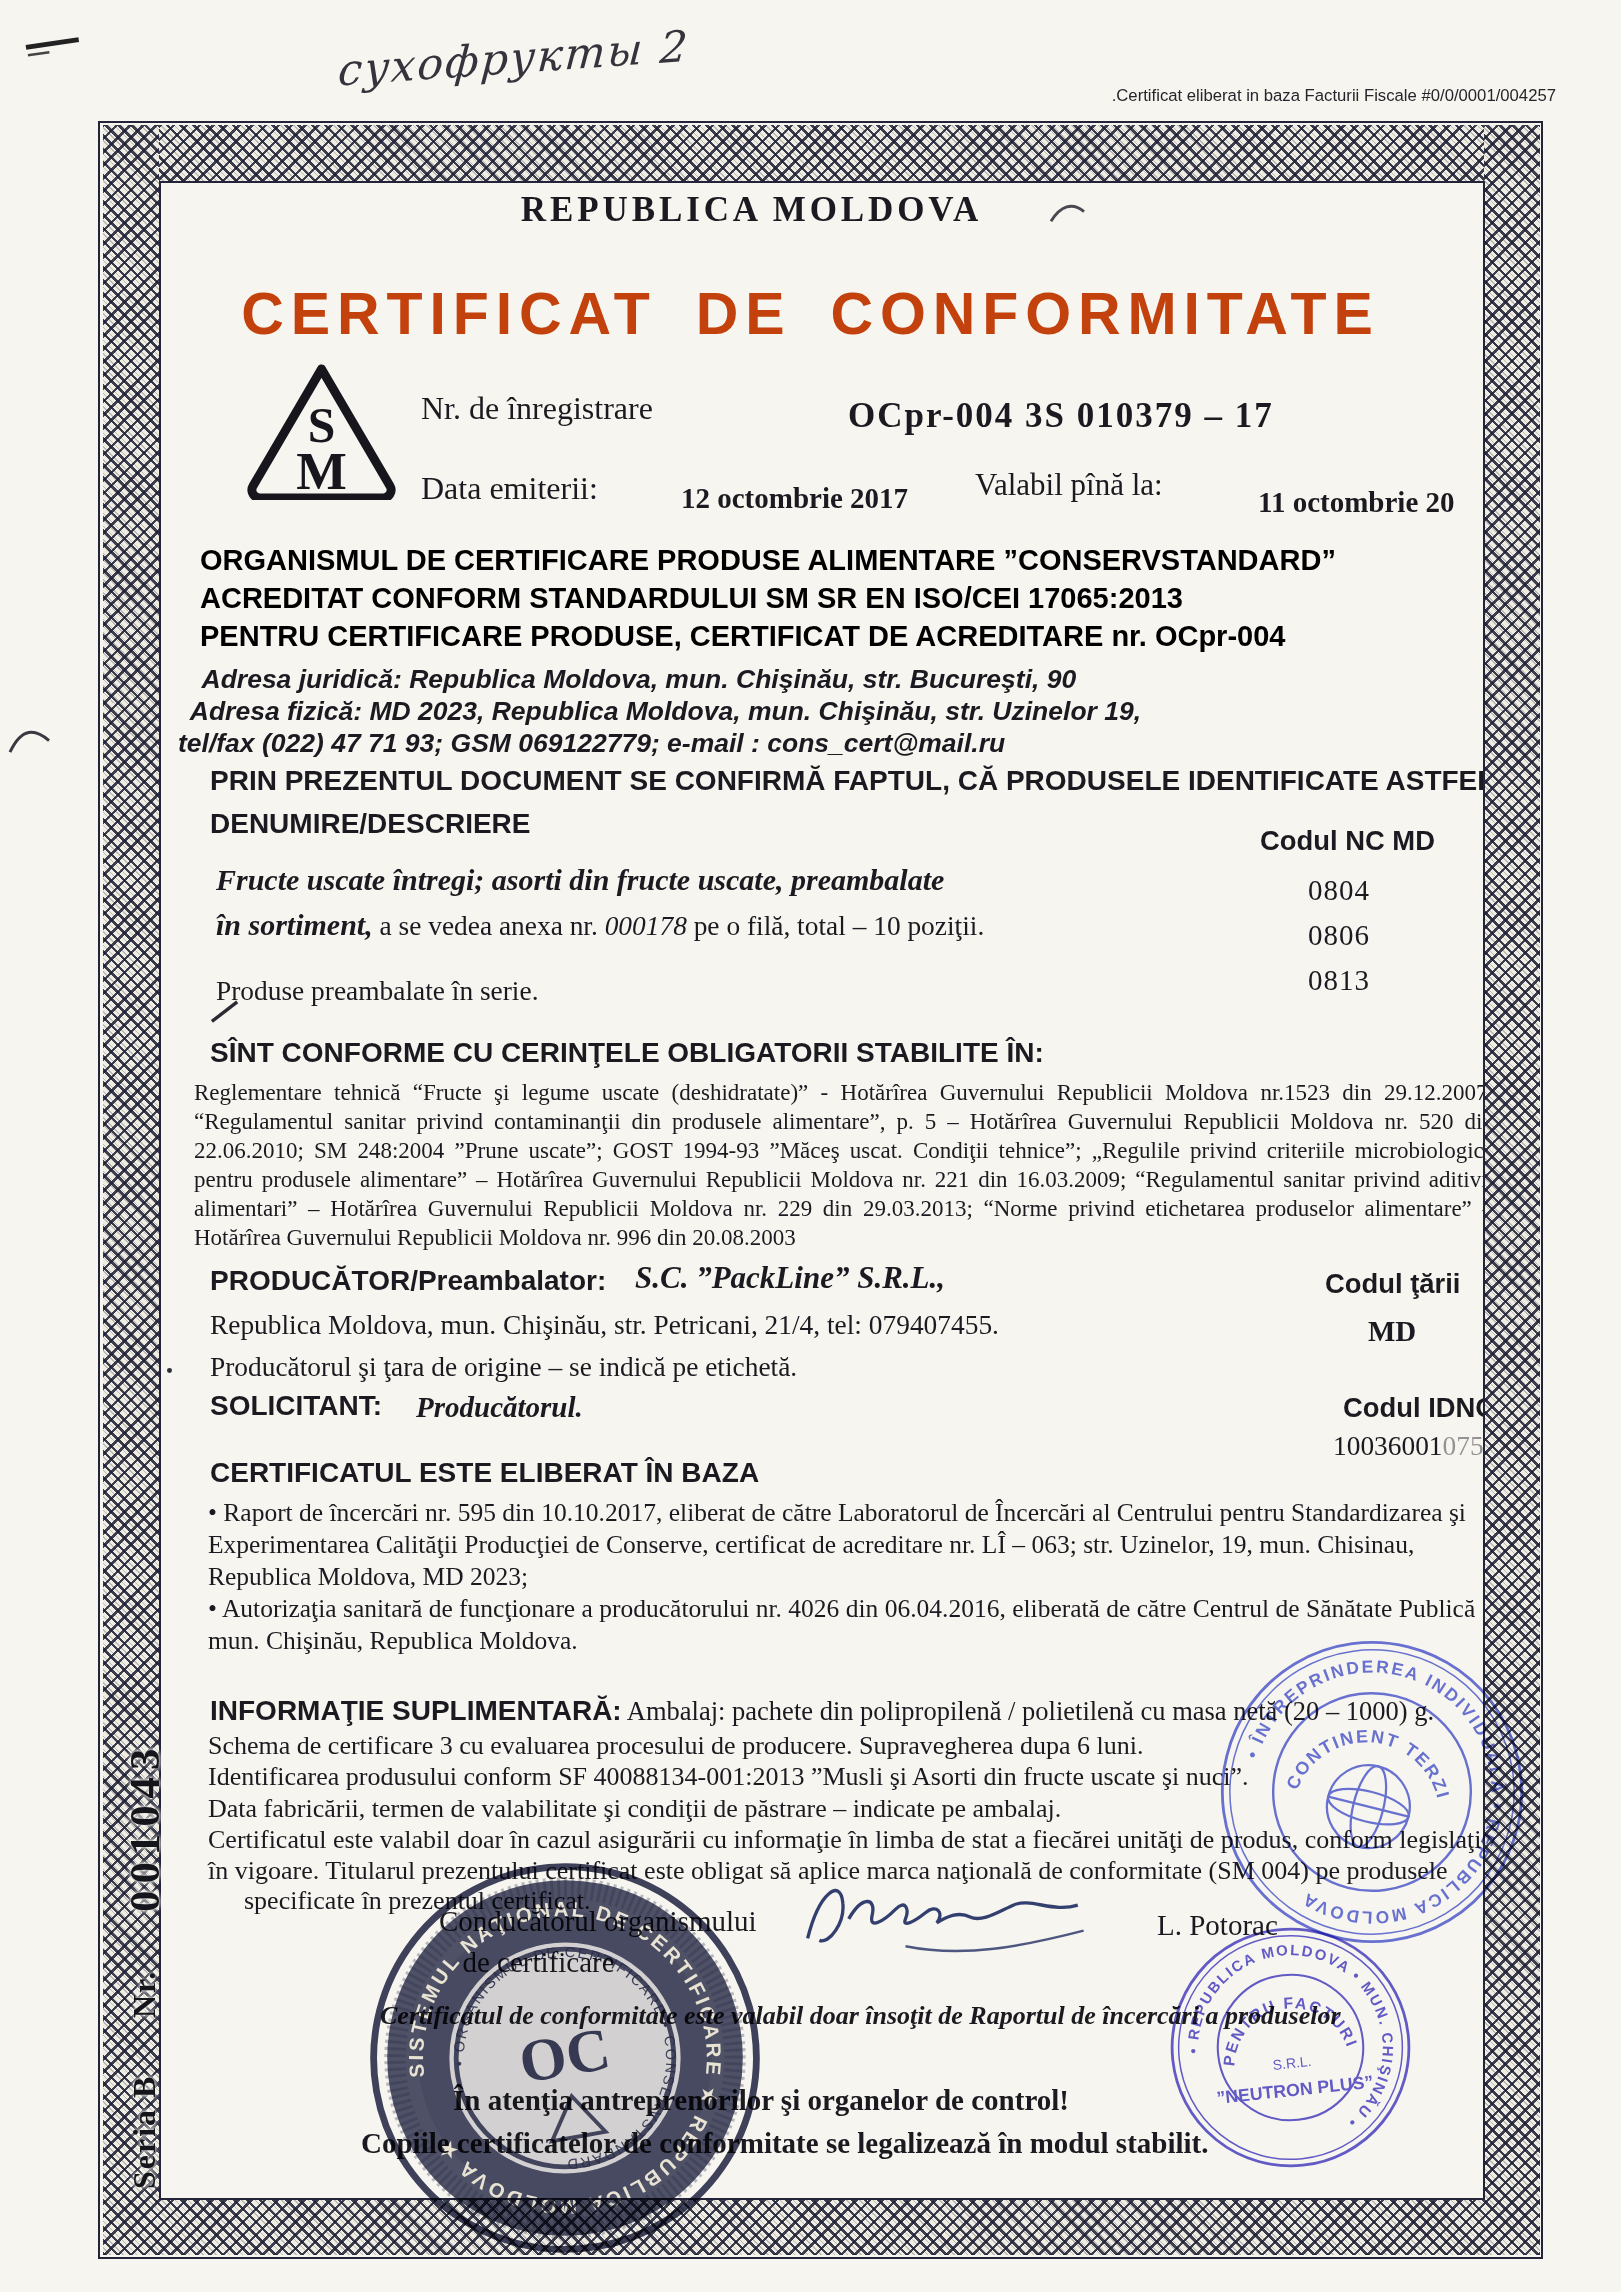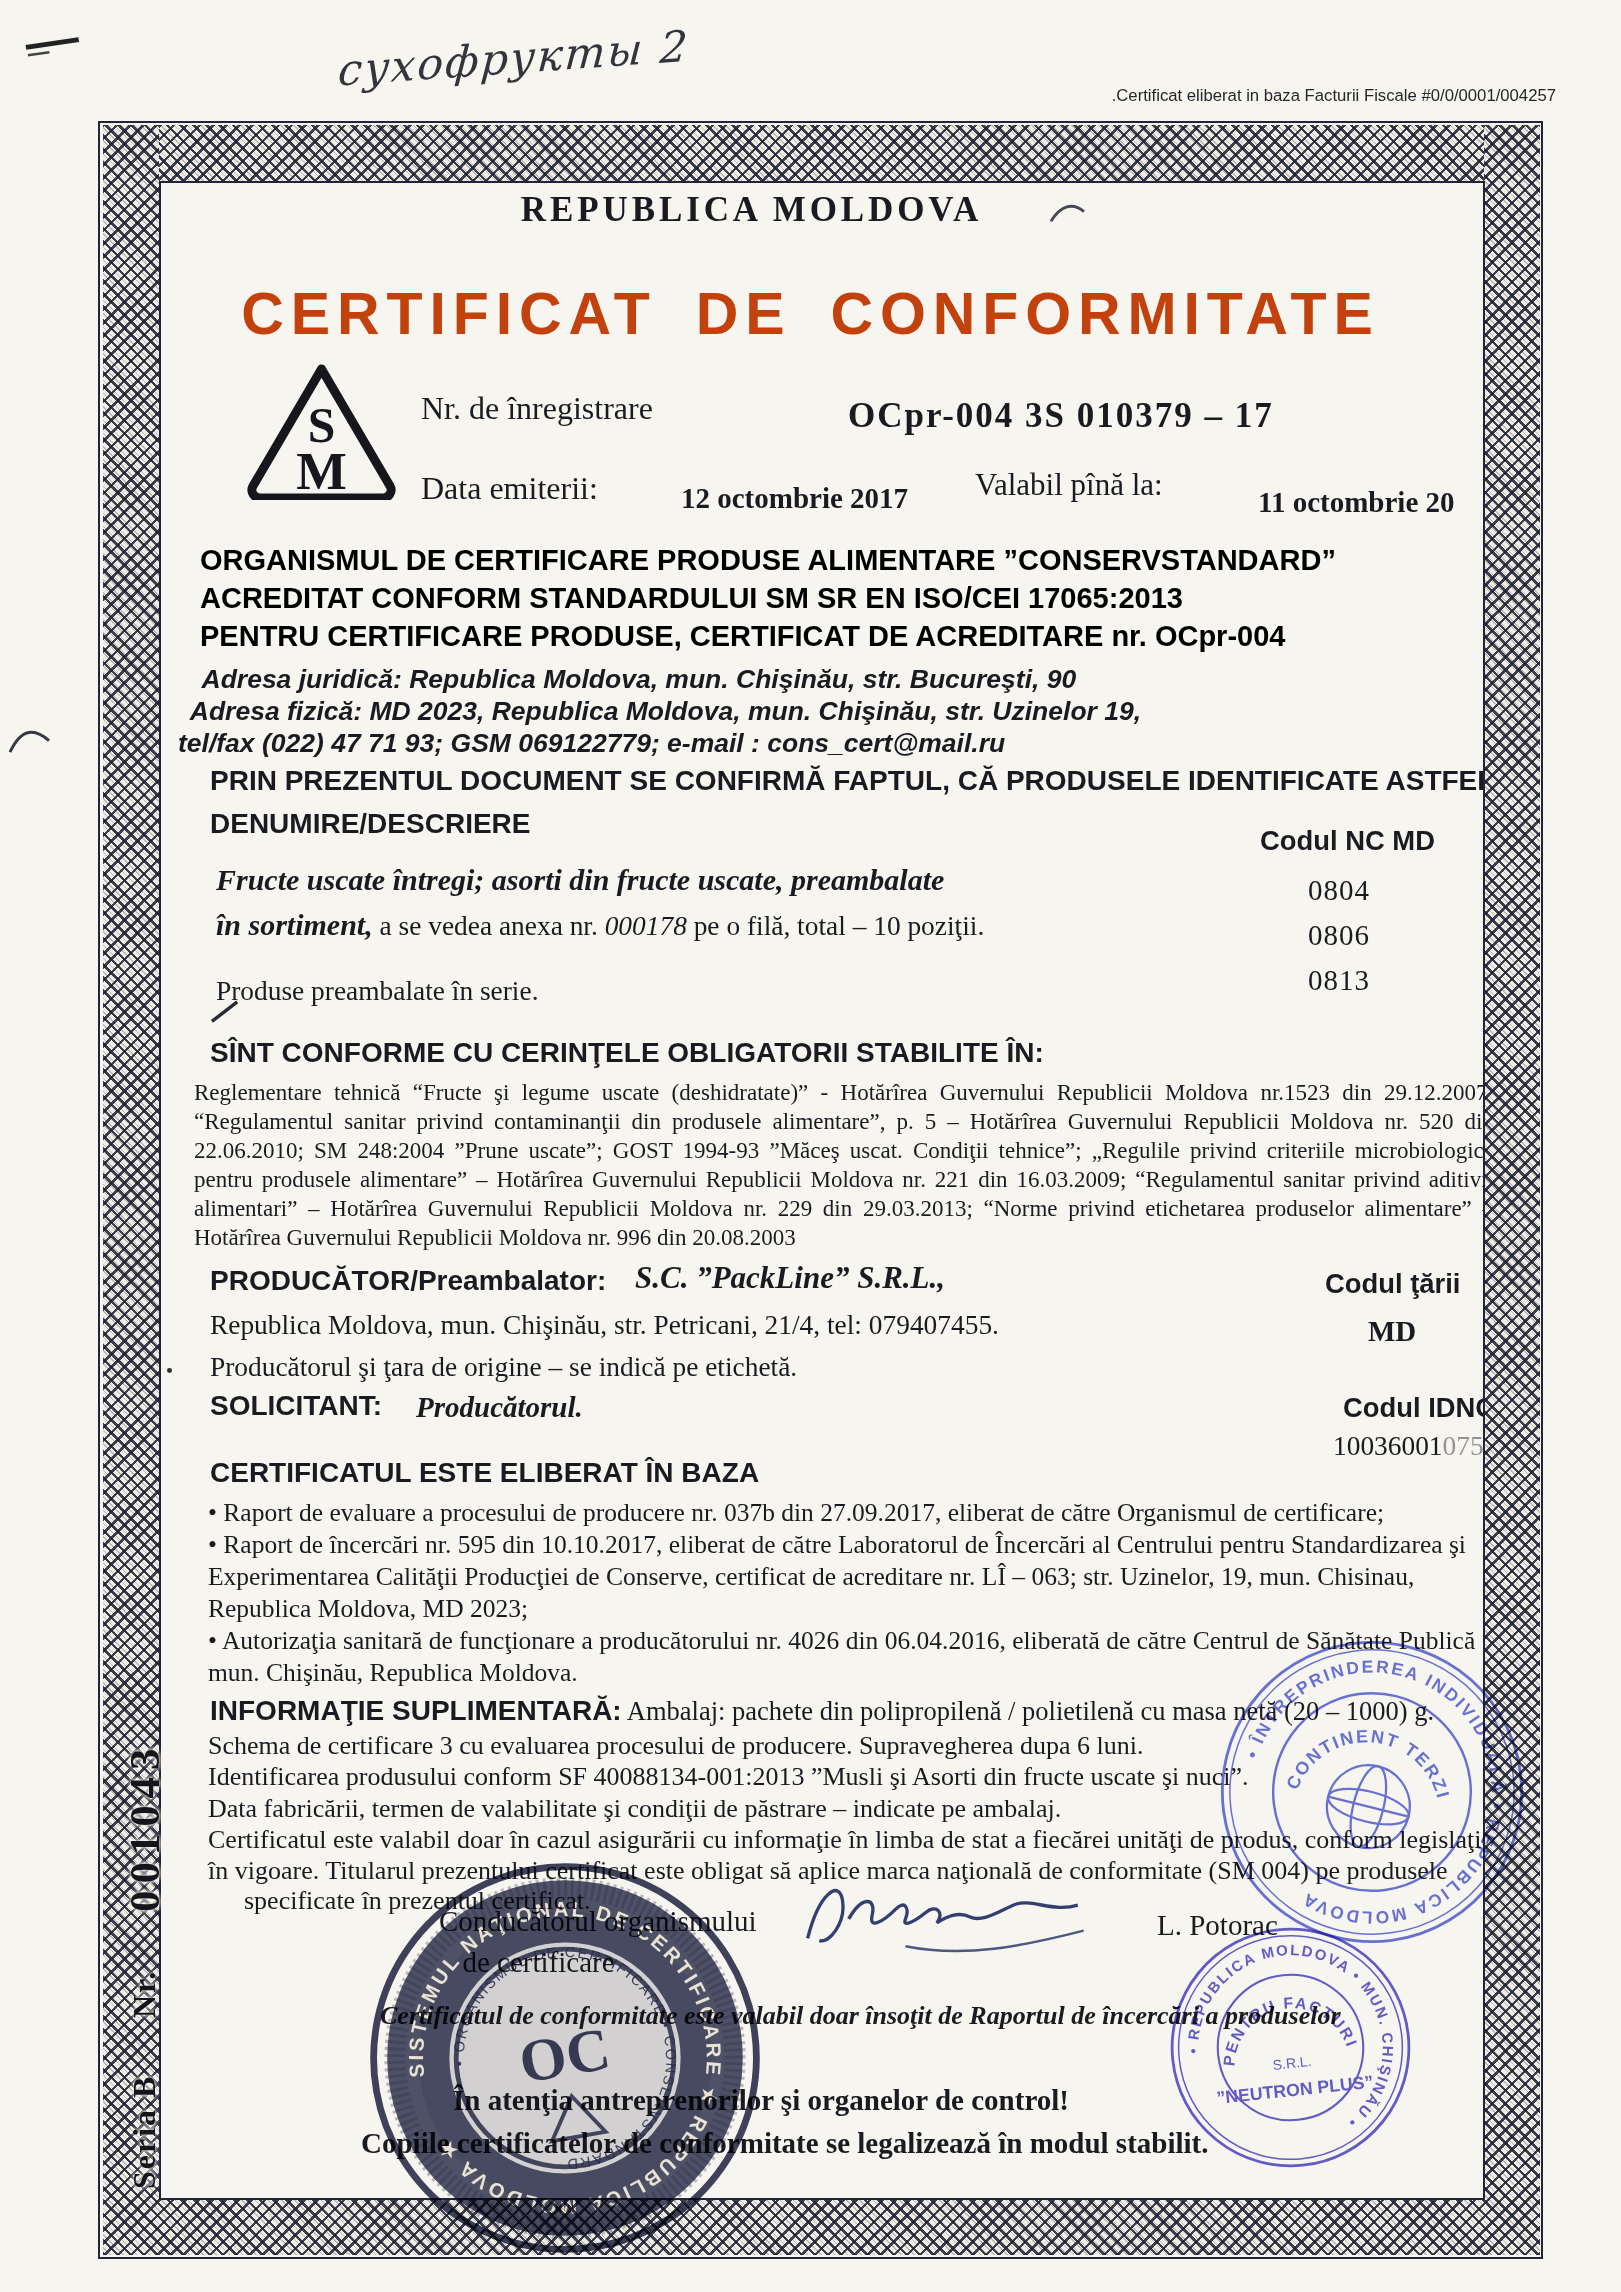--- a/index.html
+++ b/index.html
@@ -114,21 +114,20 @@
   <div class="abs nowrap" style="left:210px;top:1352px;font-size:27.4px;">Producătorul şi ţara de origine – se indică pe etichetă.</div>
   <div class="abs sans b nowrap" style="left:210px;top:1390px;font-size:28px;">SOLICITANT:</div>
   <div class="abs i nowrap" style="left:416px;top:1391px;font-size:29px;font-weight:600;">Producătorul.</div>
   <div class="abs sans b nowrap" style="left:1343px;top:1392px;font-size:27.4px;">Codul IDNO</div>
   <div class="abs nowrap" style="left:1333px;top:1431px;font-size:27.4px;">
     <span>10036001</span><span style="opacity:.45;">0756</span>
   </div>
 
   <div class="abs sans b nowrap" style="left:210px;top:1457px;font-size:28px;">CERTIFICATUL ESTE ELIBERAT ÎN BAZA</div>
   <div class="abs" style="left:208px;top:1497px;width:1286px;font-size:25.5px;line-height:32px;">
-    <div>• Raport de evaluare a procesului de producere nr. 037b din 27.09.2017, eliberat de către Organismul de certificare;</div>
     <div>• Raport de încercări nr. 595 din 10.10.2017, eliberat de către Laboratorul de Încercări al Centrului pentru Standardizarea  şi Experimentarea Calităţii Producţiei de Conserve, certificat de acreditare  nr. LÎ – 063; str. Uzinelor, 19, mun. Chisinau, Republica Moldova, MD 2023;</div>
     <div>• Autorizaţia sanitară de funcţionare a producătorului  nr. 4026 din 06.04.2016, eliberată de către Centrul de Sănătate Publică mun. Chişinău, Republica Moldova.</div>
   </div>
 
   <div class="abs nowrap" style="left:210px;top:1695px;font-size:26.5px;">
     <span class="sans b" style="font-size:28px;">INFORMAŢIE SUPLIMENTARĂ:</span>
     <span>Ambalaj: pachete din polipropilenă / polietilenă cu masa netă (20 – 1000) g.</span>
   </div>
   <div class="abs nowrap" style="left:208px;top:1731px;font-size:26px;">Schema de certificare 3 cu evaluarea  procesului de producere. Supravegherea dupa 6 luni.</div>
   <div class="abs nowrap" style="left:208px;top:1762px;font-size:26px;">Identificarea produsului conform  SF  40088134-001:2013 ”Musli şi Asorti din fructe uscate şi nuci”.</div>

